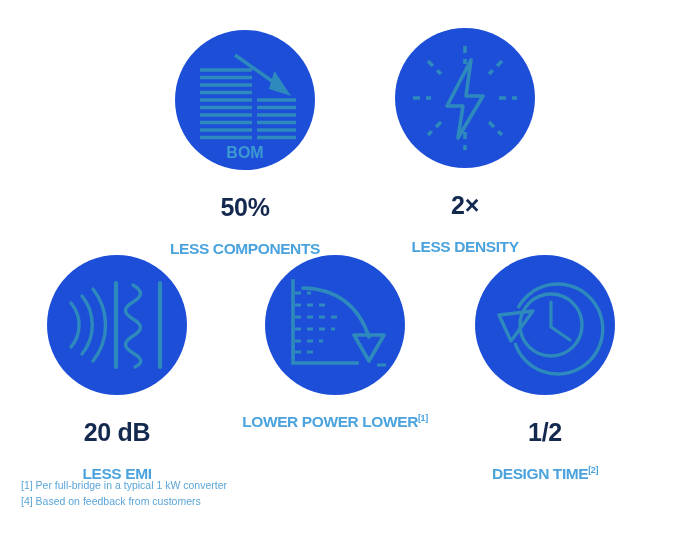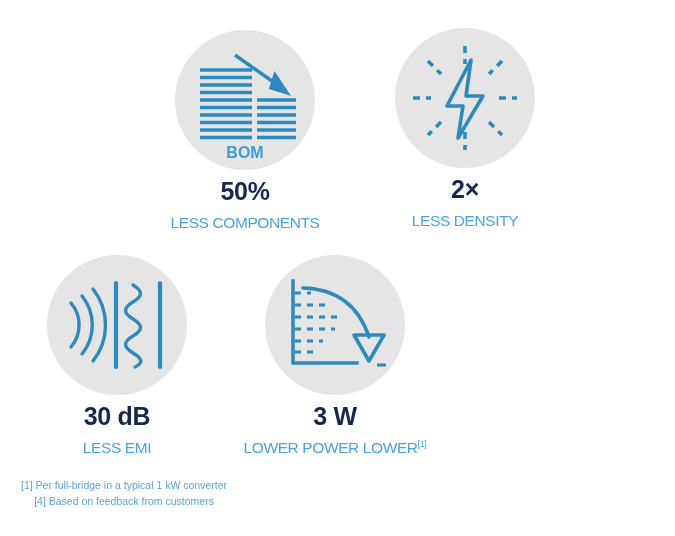--- a/index.html
+++ b/index.html
@@ -33,50 +33,50 @@
     width: 140px;
     height: 140px;
     margin: 0 auto;
     position: relative;
   }
 
   .circle {
     width: 140px;
     height: 140px;
     border-radius: 50%;
-    background: #e5e5e5;
+    background: #1d4ed8;
     position: relative;
     overflow: hidden;
   }
 
   .circle svg {
     position: absolute;
     left: 0;
     top: 0;
     width: 140px;
     height: 140px;
   }
 
   .stat-value {
     font-size: 25px;
     font-weight: bold;
     color: #14294e;
     letter-spacing: -0.3px;
     line-height: 1.1;
-    margin-top: 8px;
+    margin-top: 24px;
     white-space: nowrap;
   }
 
   .stat-label {
     font-size: 15.5px;
-    font-weight: normal;
+    font-weight: bold;
     color: #4aa3dd;
     letter-spacing: -0.4px;
     line-height: 1.15;
-    margin-top: 8px;
+    margin-top: 18px;
     white-space: nowrap;
   }
 
   .stat-label sup {
     font-size: 9px;
     vertical-align: super;
     line-height: 0;
   }
 
   
@@ -91,21 +91,20 @@
   #footnotes {
     position: absolute;
     left: 21px;
     top: 477px;
   }
   .footnote {
     font-size: 10.5px;
     color: #5aa5d8;
     line-height: 1.55;
     white-space: nowrap;
-    text-align: center;
   }
 </style>
 </head>
 <body>
 
 <div id="infographic">
 
   <div class="stat" id="stat-0">
     <div class="circle-wrap">
       <div class="circle">
@@ -185,21 +184,21 @@
 
             <path d="M86 30 C 96 36, 96 41, 86 47 C 76 53, 76 58, 86 64
                      C 96 70, 96 75, 86 81 C 76 87, 76 92, 86 98
                      C 96 104, 96 108, 88 112"></path>
 
             <line x1="113" y1="28" x2="113" y2="112" stroke-width="4.2"></line>
           </g>
         </svg>
       </div>
     </div>
-    <div class="stat-value">30 dB</div>
+    <div class="stat-value">20 dB</div>
     <div class="stat-label">
       <span>LESS EMI</span><sup></sup>
     </div>
   </div>
 
   <div class="stat" id="stat-3">
     <div class="circle-wrap">
       <div class="circle">
         <svg viewBox="0 0 140 140" xmlns="http://www.w3.org/2000/svg">
 
@@ -215,25 +214,46 @@
             <line x1="30" y1="86" x2="58" y2="86"></line>
             <line x1="30" y1="97" x2="48" y2="97"></line>
           </g>
 
           <path d="M38 33 C 78 34, 96 58, 104 82" fill="none" stroke="#2e8abc" stroke-width="3.6" stroke-linecap="round"></path>
           <polygon points="89,80 119,80 104,106" fill="none" stroke="#2e8abc" stroke-width="3.6" stroke-linejoin="round"></polygon>
           <line x1="112" y1="110" x2="121" y2="110" stroke="#2e8abc" stroke-width="3.2"></line>
         </svg>
       </div>
     </div>
-    <div class="stat-value">3 W</div>
     <div class="stat-label">
       <span>LOWER POWER LOWER</span><sup>[1]</sup>
     </div>
   </div>
 
+  <div class="stat" id="stat-4">
+    <div class="circle-wrap">
+      <div class="circle">
+        <svg viewBox="0 0 140 140" xmlns="http://www.w3.org/2000/svg">
+          <g fill="none" stroke="#2e8abc" stroke-width="3.4">
+
+            <circle cx="76" cy="70" r="31"></circle>
+
+            <path d="M76 47 L76 72 L95 85" stroke-linecap="round" stroke-width="3.2"></path>
+
+            <path d="M43 53 A 45 45 0 1 1 40 88" stroke-linecap="butt"></path>
+          </g>
+
+          <polygon points="24 60, 58 56, 36 86" fill="none" stroke="#2e8abc" stroke-width="3.4" stroke-linejoin="round"></polygon>
+        </svg>
+      </div>
+    </div>
+    <div class="stat-value">1/2</div>
+    <div class="stat-label">
+      <span>DESIGN TIME</span><sup>[2]</sup>
+    </div>
+  </div>
 
   <div id="footnotes">
     <div class="footnote">[1] Per full-bridge in a typical 1 kW converter</div>
     <div class="footnote">[4] Based on feedback from customers</div>
   </div>
 
 </div>
 
 </body></html>

